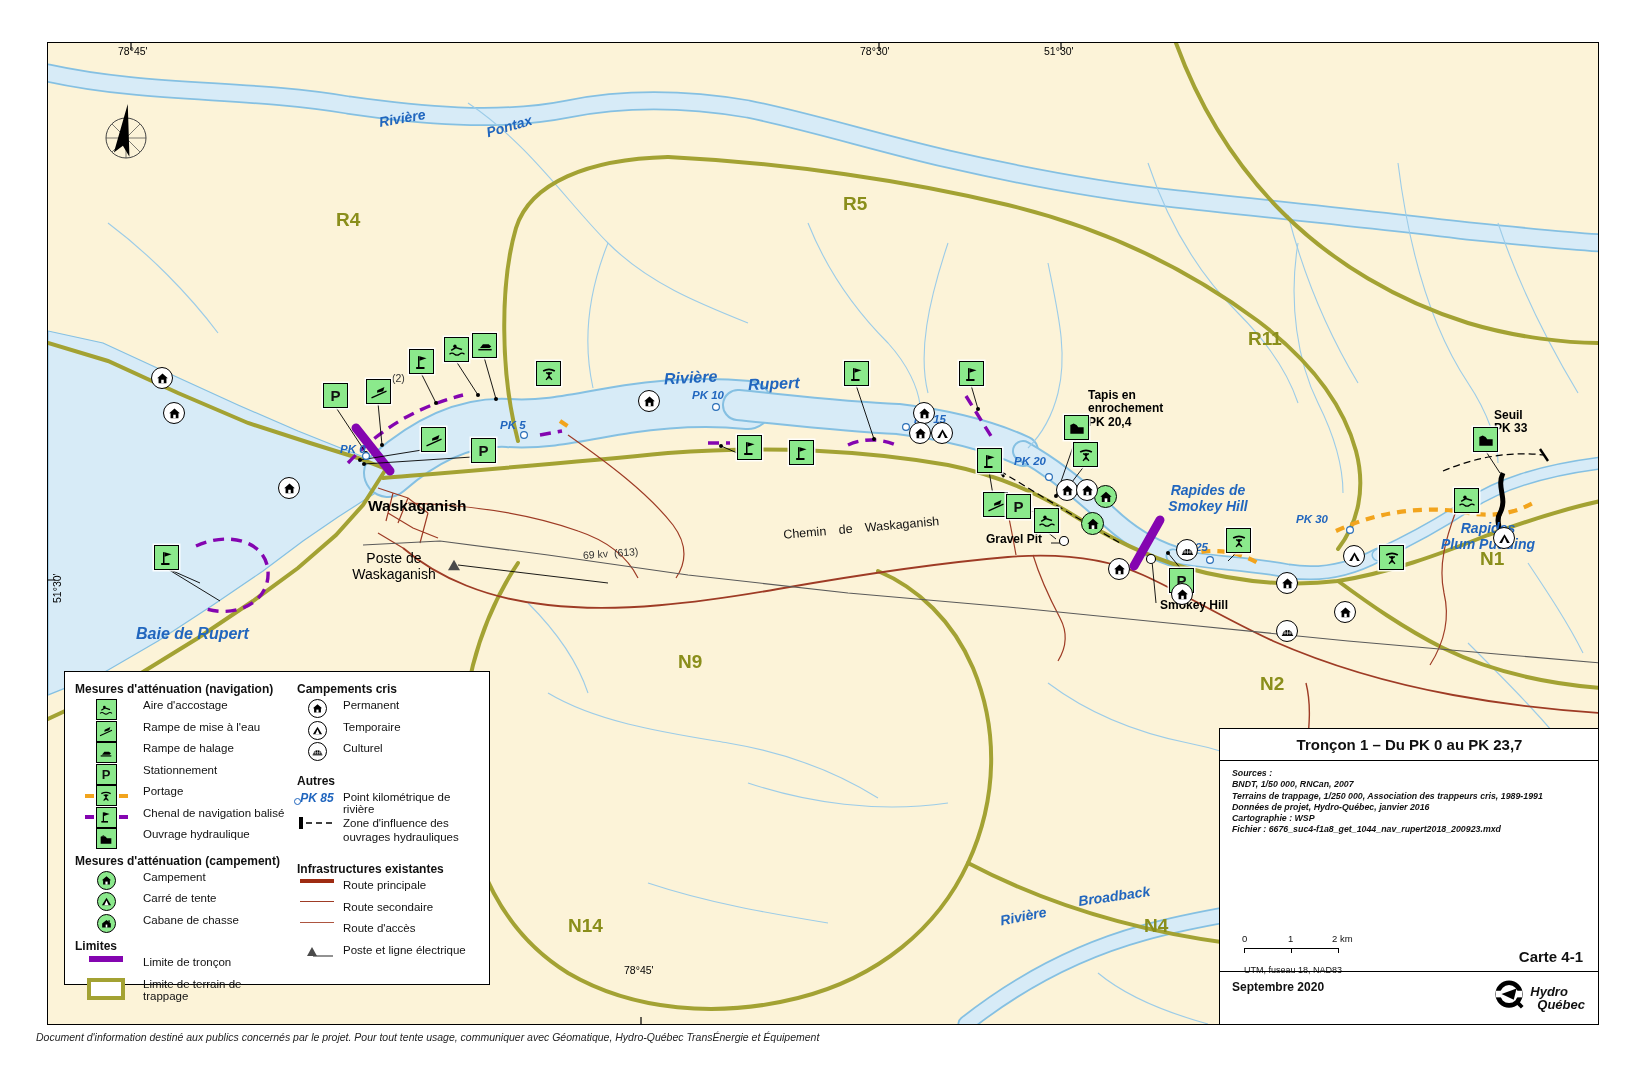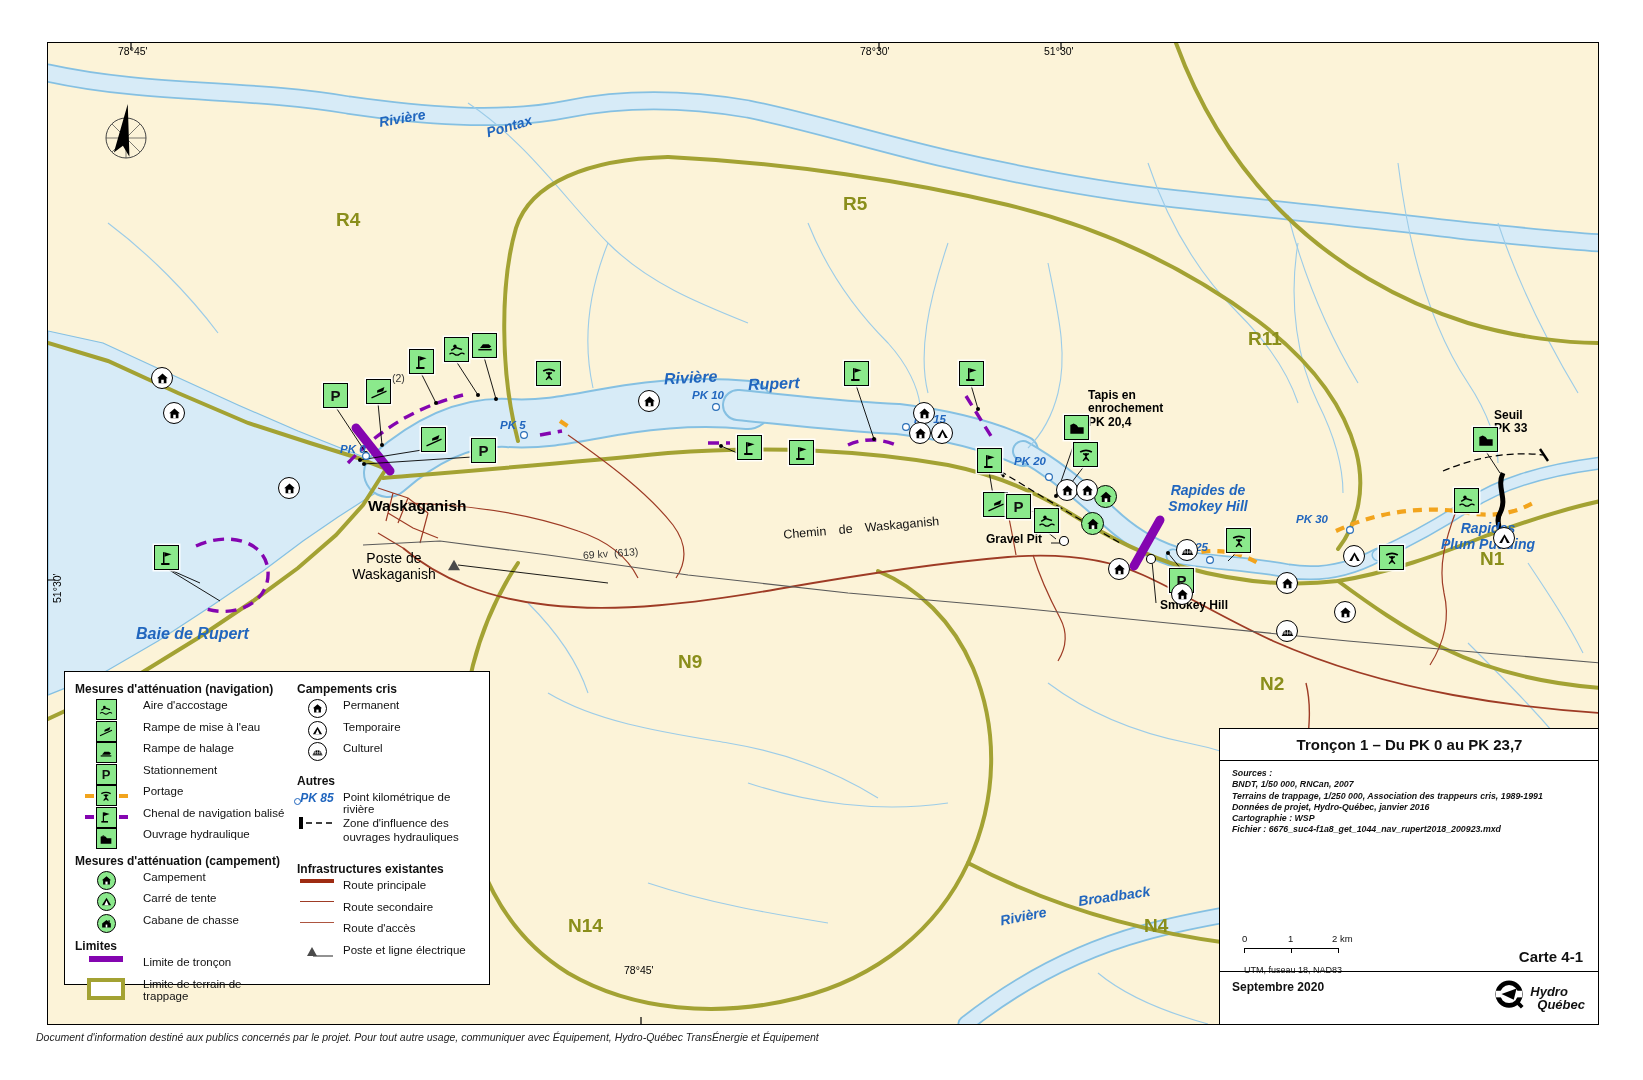--- a/index.html
+++ b/index.html
@@ -792,13 +792,13 @@
         </svg>
         <span class="logo-txt">
           <div>Hydro</div>
           <div>Québec</div>
         </span>
       </span>
     </div>
   </div>
 </div>
 
-<div class="disclaimer">Document d'information destiné aux publics concernés par le projet. Pour tout autre usage, communiquer avec Équipement, Hydro-Québec TransÉnergie et Équipement</div>
+<div class="disclaimer">Document d'information destiné aux publics concernés par le projet. Pour tout tente usage, communiquer avec Géomatique, Hydro-Québec TransÉnergie et Équipement</div>
 
 </body></html>

